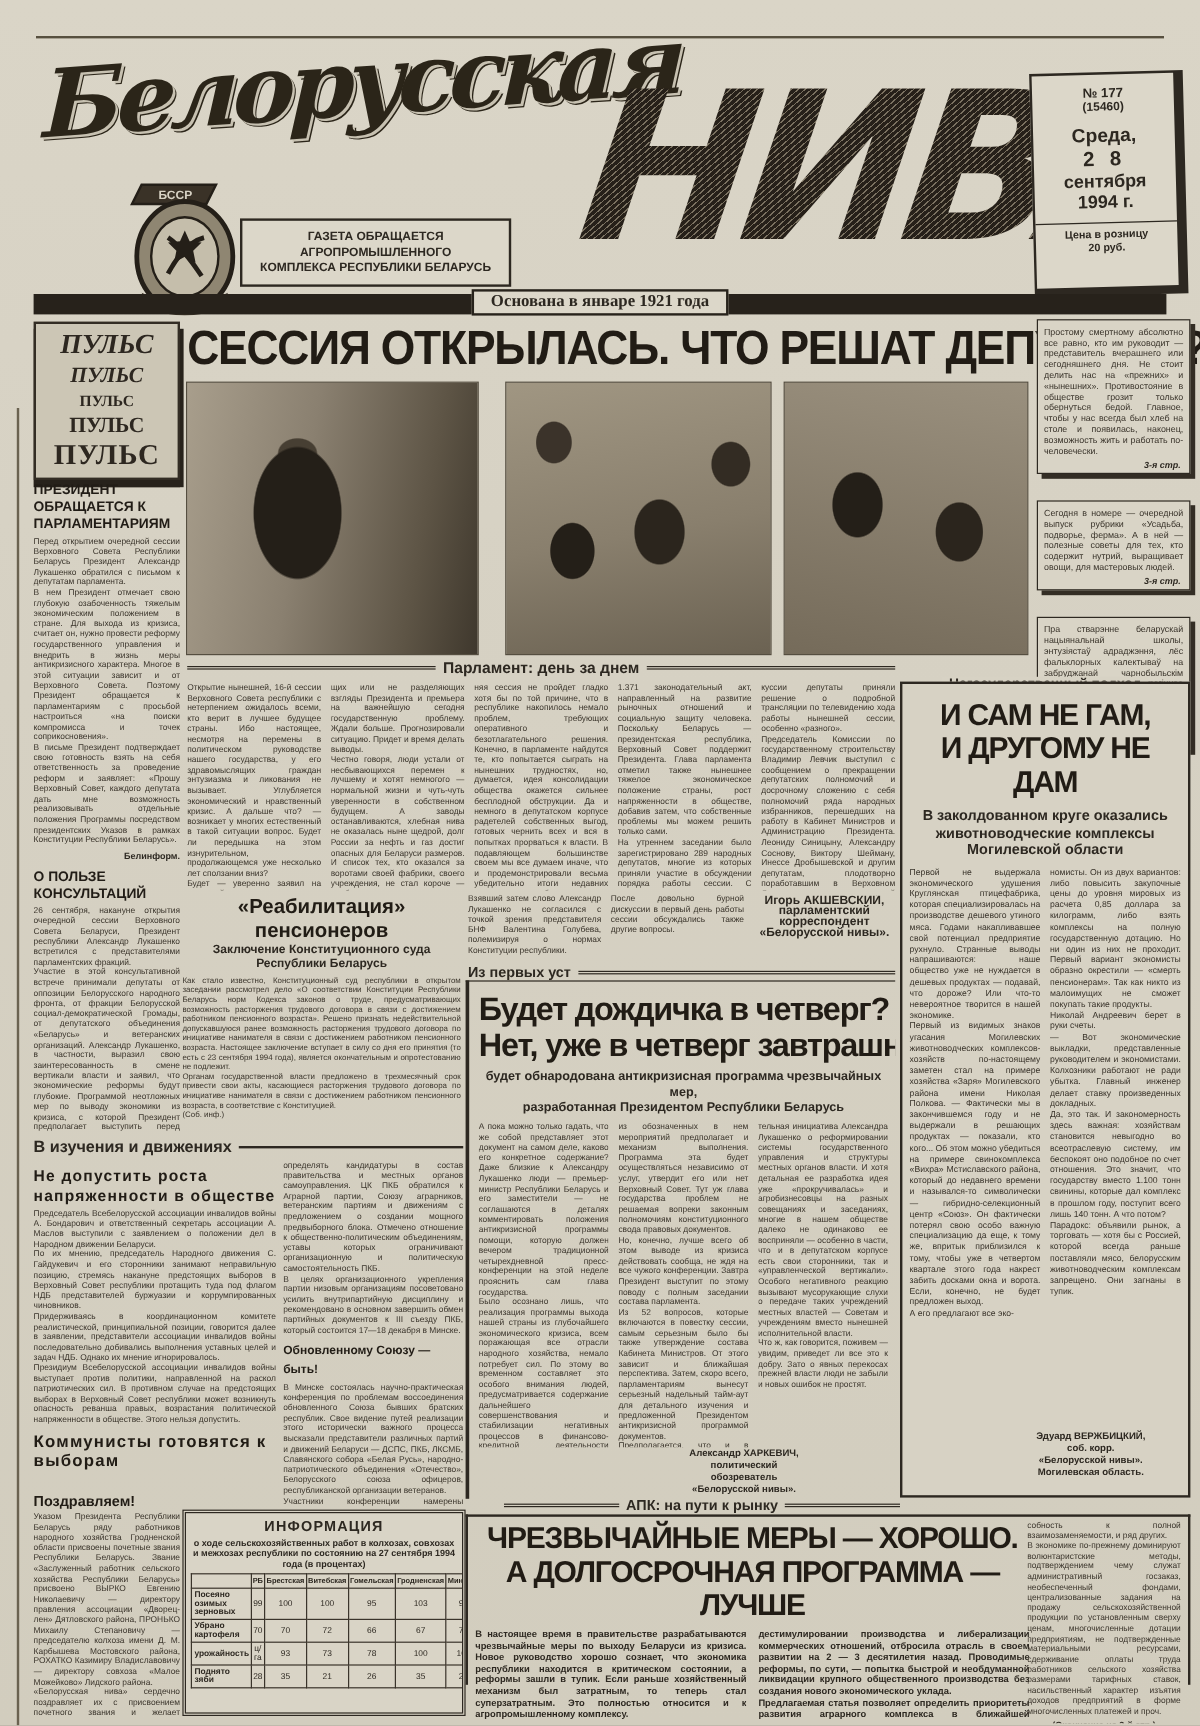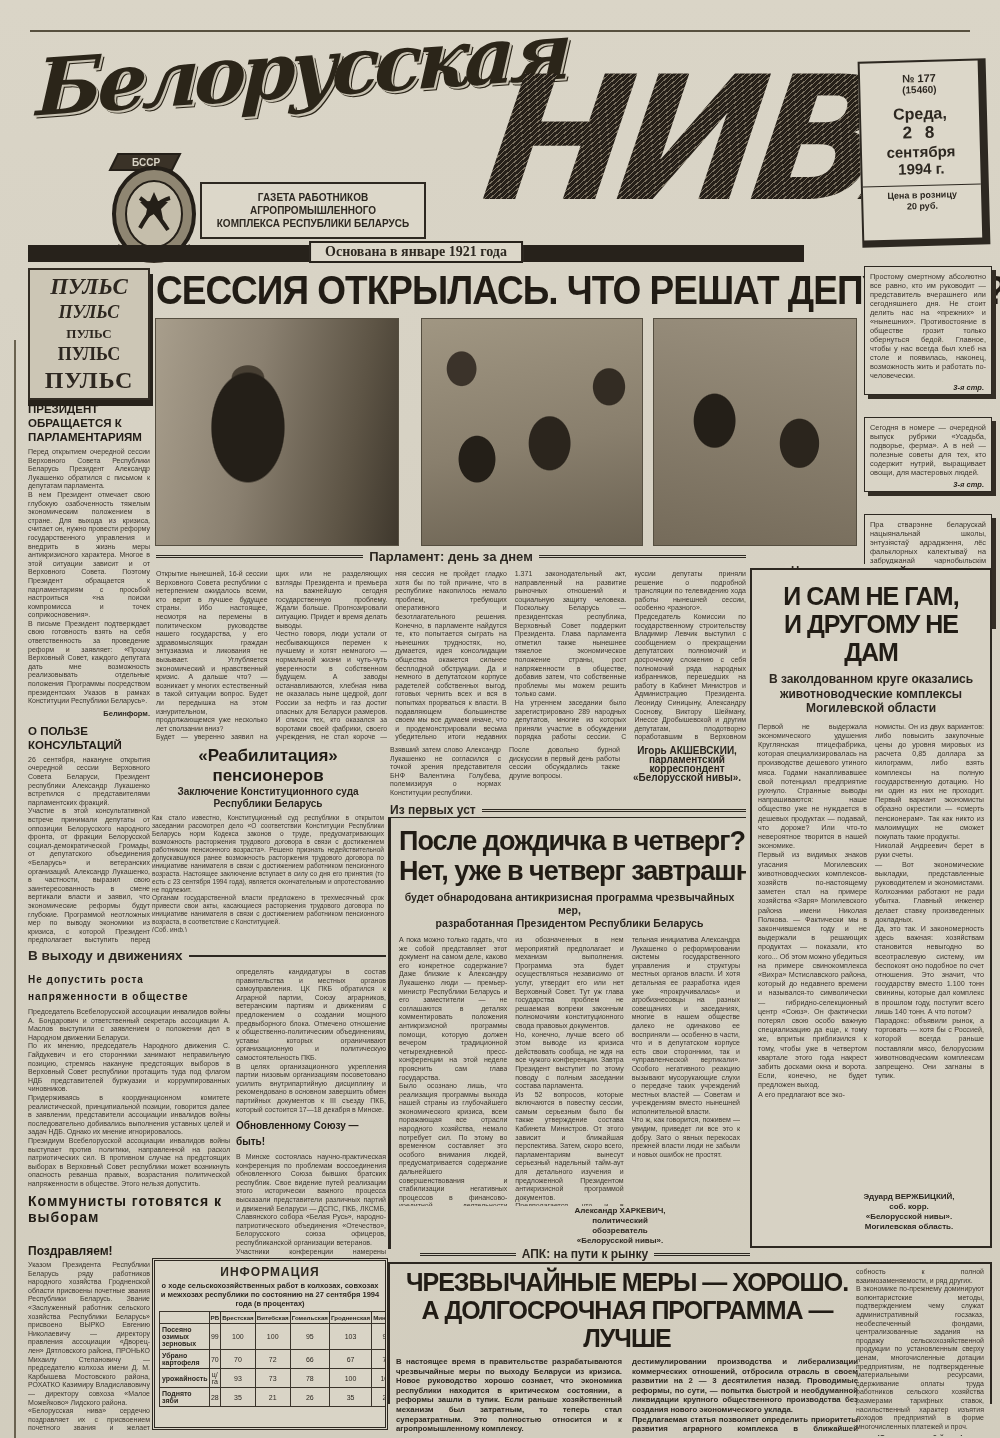--- a/index.html
+++ b/index.html
@@ -45,21 +45,21 @@
   }
   .issue-no{font-weight:bold;font-size:11px;}
   .issue-paren{font-weight:bold;font-size:10px;}
   .issue-day{font-weight:bold;font-size:16px;margin-top:10px;}
   .issue-num{font-weight:bold;font-size:17px;letter-spacing:4px;}
   .issue-month{font-weight:bold;font-size:15px;}
   .issue-year{font-weight:bold;font-size:15px;}
   .issue-price{border-top:1px solid #2d2821;margin-top:8px;padding-top:4px;font-weight:bold;font-size:9px;line-height:11px;}
 
   .founded-bar{
-    position:absolute;left:28px;top:245px;width:776px;height:17px;background:#27221b;
+    position:absolute;left:28px;top:245px;width:944px;height:17px;background:#27221b;
   }
   .founded-label{
     position:absolute;left:50%;top:-4px;transform:translateX(-50%);
     background:#dcd7c9;border:2px solid #27221b;padding:1px 14px;
     font-family:"Liberation Serif",serif;font-weight:bold;font-size:14px;white-space:nowrap;
   }
 
   
   .pulse-box{
     position:absolute;left:28px;top:268px;width:122px;height:132px;
@@ -145,21 +145,21 @@
   .rain-sub{font-size:10.5px;font-weight:bold;text-align:center;line-height:13px;margin-top:5px;}
   .rain-cols{display:flex;gap:8px;margin-top:6px;height:270px;overflow:hidden;}
   .rain-cols .tiny{flex:1;overflow:hidden;}
   .rain-byline{font-weight:bold;font-size:8px;line-height:10px;text-align:center;width:200px;margin-left:auto;margin-right:20px;}
 
   
   .parties-header{left:28px;top:948px;width:358px;}
   .parties-header .kicker-label{font-size:13.5px;}
   .parties-header .rule{border-top:2px solid #2d2821;}
   .parties-colA{position:absolute;left:28px;top:968px;width:202px;height:274px;overflow:hidden;}
-  .parties-colA h4{font-size:10px;line-height:17px;letter-spacing:1px;margin:3px 0 3px;color:#211c15;}
+  .parties-colA h4{font-size:13px;line-height:17px;letter-spacing:1px;margin:3px 0 3px;color:#211c15;}
   .parties-colA h5{font-size:14px;line-height:16px;letter-spacing:1px;margin:5px 0 3px;color:#211c15;}
   .parties-colB{position:absolute;left:236px;top:968px;width:150px;height:288px;overflow:hidden;}
   .parties-colB h4{font-size:10px;line-height:16px;margin:4px 0 3px;color:#211c15;}
   .congrat{position:absolute;left:28px;top:1244px;width:122px;height:186px;overflow:hidden;}
   .congrat h4{font-size:12px;margin-bottom:3px;color:#211c15;}
 
   
   .info-box{position:absolute;left:152px;top:1258px;width:236px;height:172px;border:3px double #2d2821;background:#d9d4c6;padding:4px 4px;overflow:hidden;}
   .info-title{font-size:12px;font-weight:bold;text-align:center;letter-spacing:1px;}
   .info-sub{font-size:7.5px;font-weight:bold;text-align:center;line-height:9px;margin:2px 0 3px;}
@@ -209,21 +209,21 @@
     <path d="M30 6 h62 l-8 16 h-62 z" fill="#3a3227" stroke="#241f18" stroke-width="2"></path>
     <text x="44" y="18" font-size="10" font-weight="bold" fill="#d8d3c5" font-family="Liberation Sans, sans-serif">БССР</text>
     <ellipse cx="66" cy="66" rx="40" ry="46" fill="#8f8672" stroke="#241f18" stroke-width="4"></ellipse>
     <ellipse cx="66" cy="66" rx="28" ry="33" fill="#c5beab" stroke="#241f18" stroke-width="2"></ellipse>
     <path d="M52 80 q14 -26 30 -30" stroke="#241f18" stroke-width="4" fill="none"></path>
     <path d="M80 82 q-16 -24 -28 -32" stroke="#241f18" stroke-width="4" fill="none"></path>
     <path d="M66 44 l4 9 10 1 -7 7 2 10 -9 -5 -9 5 2 -10 -7 -7 10 -1 z" fill="#241f18"></path>
     <path d="M30 96 q36 18 72 0 l-6 12 q-30 14 -60 0 z" fill="#3a3227"></path>
   </svg>
   <div class="subtitle-box">
-    <div>ГАЗЕТА РАБОТНИКОВ АГРОПРОМЫШЛЕННОГО</div>
+    <div>ГАЗЕТА ОБРАЩАЕТСЯ АГРОПРОМЫШЛЕННОГО</div>
     <div>КОМПЛЕКСА РЕСПУБЛИКИ БЕЛАРУСЬ</div>
   </div>
   <div class="niva-title">НИВА</div>
   <div class="issue-box">
     <div class="issue-no">№ 177</div>
     <div class="issue-paren">(15460)</div>
     <div class="issue-day">Среда,</div>
     <div class="issue-num">2 8</div>
     <div class="issue-month">сентября</div>
     <div class="issue-year">1994 г.</div>
@@ -296,42 +296,42 @@
     <p class="tiny pre">Как стало известно, Конституционный суд республики в открытом заседании рассмотрел дело «О соответствии Конституции Республики Беларусь норм Кодекса законов о труде, предусматривающих возможность расторжения трудового договора в связи с достижением работником пенсионного возраста». Решено признать недействительной допускавшуюся ранее возможность расторжения трудового договора по инициативе нанимателя в связи с достижением работником пенсионного возраста. Настоящее заключение вступает в силу со дня его принятия (то есть с 23 сентября 1994 года), является окончательным и опротестованию не подлежит.
 Органам государственной власти предложено в трехмесячный срок привести свои акты, касающиеся расторжения трудового договора по инициативе нанимателя в связи с достижением работником пенсионного возраста, в соответствие с Конституцией.
 (Соб. инф.)</p>
   </div>
 
   <div class="kicker-row rain-kicker">
     <span class="kicker-label">Из первых уст</span>
     <div class="rule"></div>
   </div>
   <div class="rain-box">
-    <div class="rain-t1">После дождичка в четверг?</div>
+    <div class="rain-t1">Будет дождичка в четверг?</div>
     <div class="rain-t2">Нет, уже в четверг завтрашний</div>
     <div class="rain-sub pre">будет обнародована антикризисная программа чрезвычайных мер,
 разработанная Президентом Республики Беларусь</div>
     <div class="rain-cols">
       <div class="tiny pre">А пока можно только гадать, что же собой представляет этот документ на самом деле, каково его конкретное содержание? Даже близкие к Александру Лукашенко люди — премьер-министр Республики Беларусь и его заместители — не соглашаются в деталях комментировать положения антикризисной программы помощи, которую должен вечером традиционной четырехдневной пресс-конференции на этой неделе прояснить сам глава государства.
 Было осознано лишь, что реализация программы выхода нашей страны из глубочайшего экономического кризиса, всем поражающая все отрасли народного хозяйства, немало потребует сил. По этому во временном составляет это особого внимания людей, предусматривается содержание дальнейшего совершенствования и стабилизации негативных процессов в финансово-кредитной деятельности государства, что неребро укрепило решимость самого высокого уровня народа. Вполне возможно, что сама жизнь потребует важнейших каких-то дополнений и корректировок. Что и, программа не навсегда, а и люди, но программа и действию. И вообще, по словам устроителей пресс-конференции, этот документ не носит глобального характера государства, не в фундаментальном режиме экономики, а наоборот нацелен против углубления кризисных явлений.</div>
       <div class="tiny pre">из обозначенных в нем мероприятий предполагает и механизм выполнения. Программа эта будет осуществляться независимо от услуг, утвердит его или нет Верховный Совет. Тут уж глава государства проблем не решаемая вопреки законным полномочиям конституционного свода правовых документов.
 Но, конечно, лучше всего об этом выводе из кризиса действовать сообща, не ждя на все чужого конференции. Завтра Президент выступит по этому поводу с полным заседании состава парламента.
 Из 52 вопросов, которые включаются в повестку сессии, самым серьезным было бы также утверждение состава Кабинета Министров. От этого зависит и ближайшая перспектива. Затем, скоро всего, парламентариям вынесут серьезный надельный тайм-аут для детального изучения и предложенной Президентом антикризисной программой документов.
 Предполагается, что и в дальнейшем каких-то преград быть не может, ведь по слухам журналисты спрашивали о размораживании валютных средств Республики Беларусь в Российском Внешэкономбанке, на что уже дано «добро» правительства соседнего государства. Так что потоку жалоб на этот счет отныне будет положен конец. Исчерпывающие ответы получили журналисты и на другие интересующие их вопросы.</div>
       <div class="tiny pre">тельная инициатива Александра Лукашенко о реформировании системы государственного управления и структуры местных органов власти. И хотя детальная ее разработка идея уже «прокручивалась» и агробизнесовцы на разных совещаниях и заседаниях, многие в нашем обществе далеко не одинаково ее восприняли — особенно в части, что и в депутатском корпусе есть свои сторонники, так и «управленческой вертикали». Особого негативного реакцию вызывают мусорукающие слухи о передаче таких учреждений местных властей — Советам и учреждениям вместо нынешней исполнительной власти.
 Что ж, как говорится, поживем — увидим, приведет ли все это к добру. Зато о явных перекосах прежней власти люди не забыли и новых ошибок не простят.</div>
     </div>
     <div class="rain-byline pre">Александр ХАРКЕВИЧ,
 политический
 обозреватель
 «Белорусской нивы».</div>
   </div>
 
   <div class="kicker-row parties-header">
-    <span class="kicker-label">В выходу и движениях</span>
+    <span class="kicker-label">В изучения и движениях</span>
     <div class="rule"></div>
   </div>
   <div class="parties-colA">
     <h4>Не допустить роста напряженности в обществе</h4>
     <p class="tiny pre">Председатель Всебелорусской ассоциации инвалидов войны А. Бондарович и ответственный секретарь ассоциации А. Маслов выступили с заявлением о положении дел в Народном движении Беларуси.
 По их мнению, председатель Народного движения С. Гайдукевич и его сторонники занимают неправильную позицию, стремясь накануне предстоящих выборов в Верховный Совет республики протащить туда под флагом НДБ представителей буржуазии и коррумпированных чиновников.
 Придерживаясь в координационном комитете реалистической, принципиальной позиции, говорится далее в заявлении, представители ассоциации инвалидов войны последовательно добивались выполнения уставных целей и задач НДБ. Однако их мнение игнорировалось.
 Президиум Всебелорусской ассоциации инвалидов войны выступает против политики, направленной на раскол патриотических сил. В противном случае на предстоящих выборах в Верховный Совет республики может возникнуть опасность реванша правых, возрастания политической напряженности в обществе. Этого нельзя допустить.</p>
     <h5>Коммунисты готовятся к выборам</h5>
 

